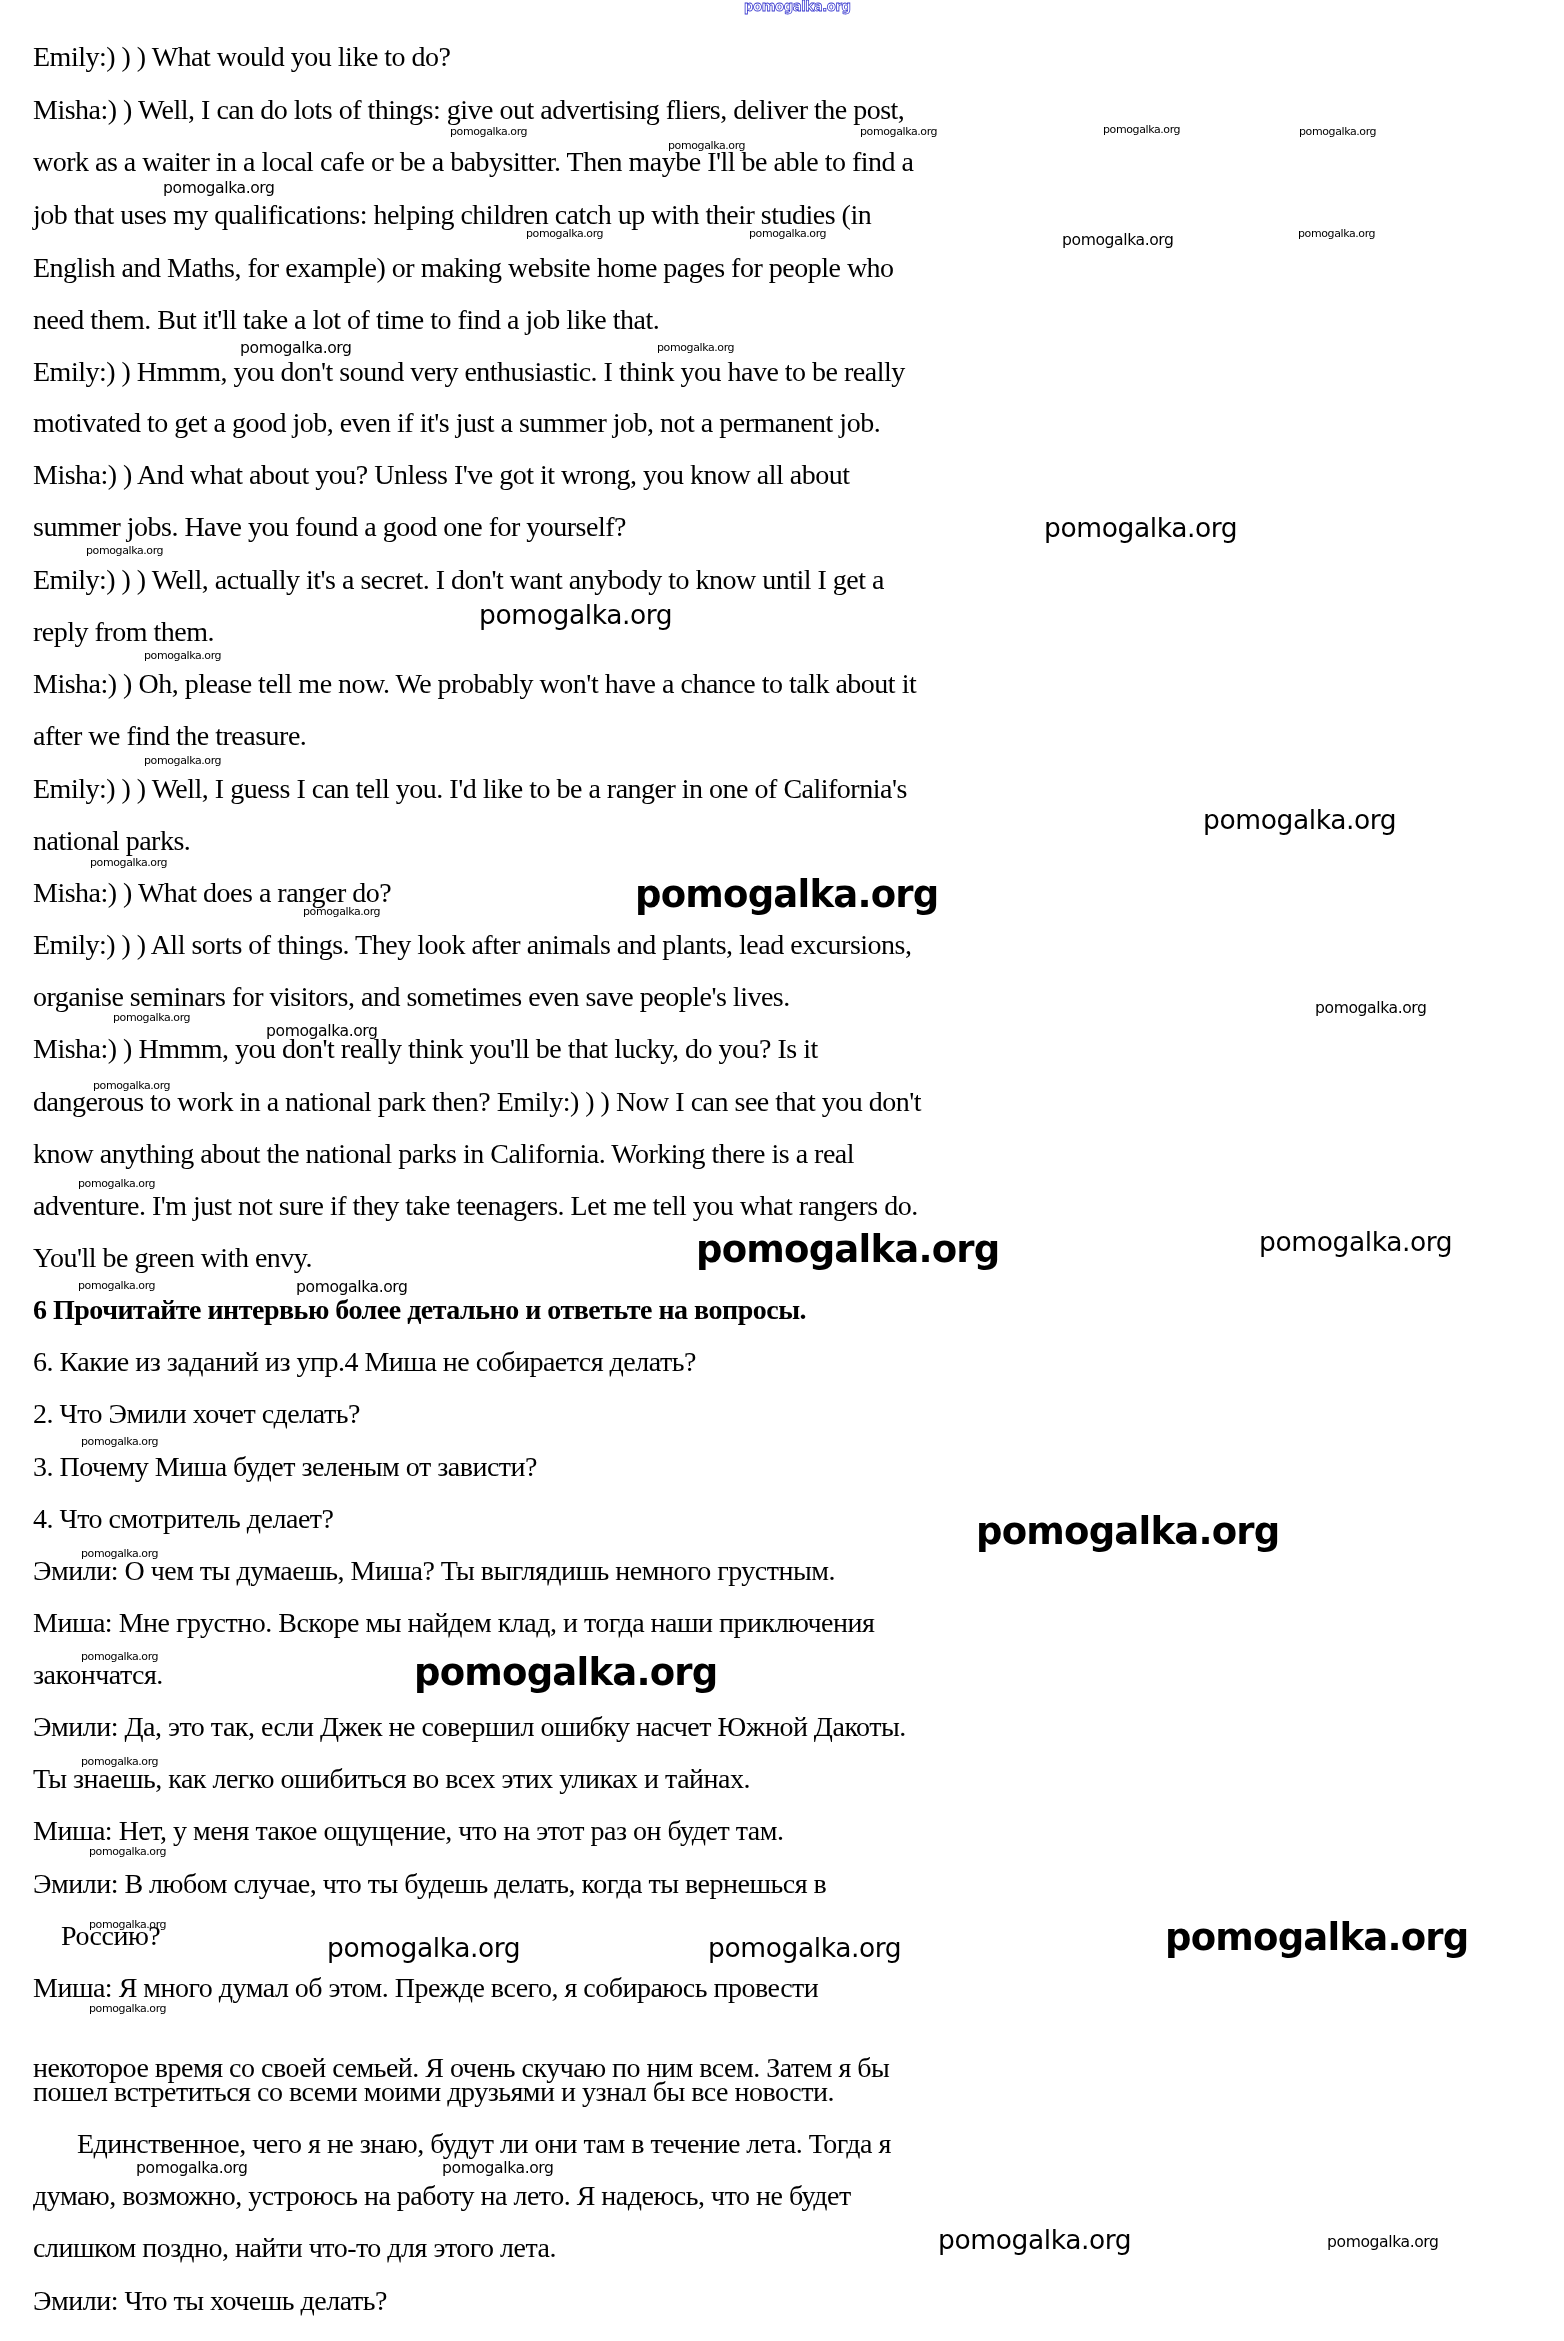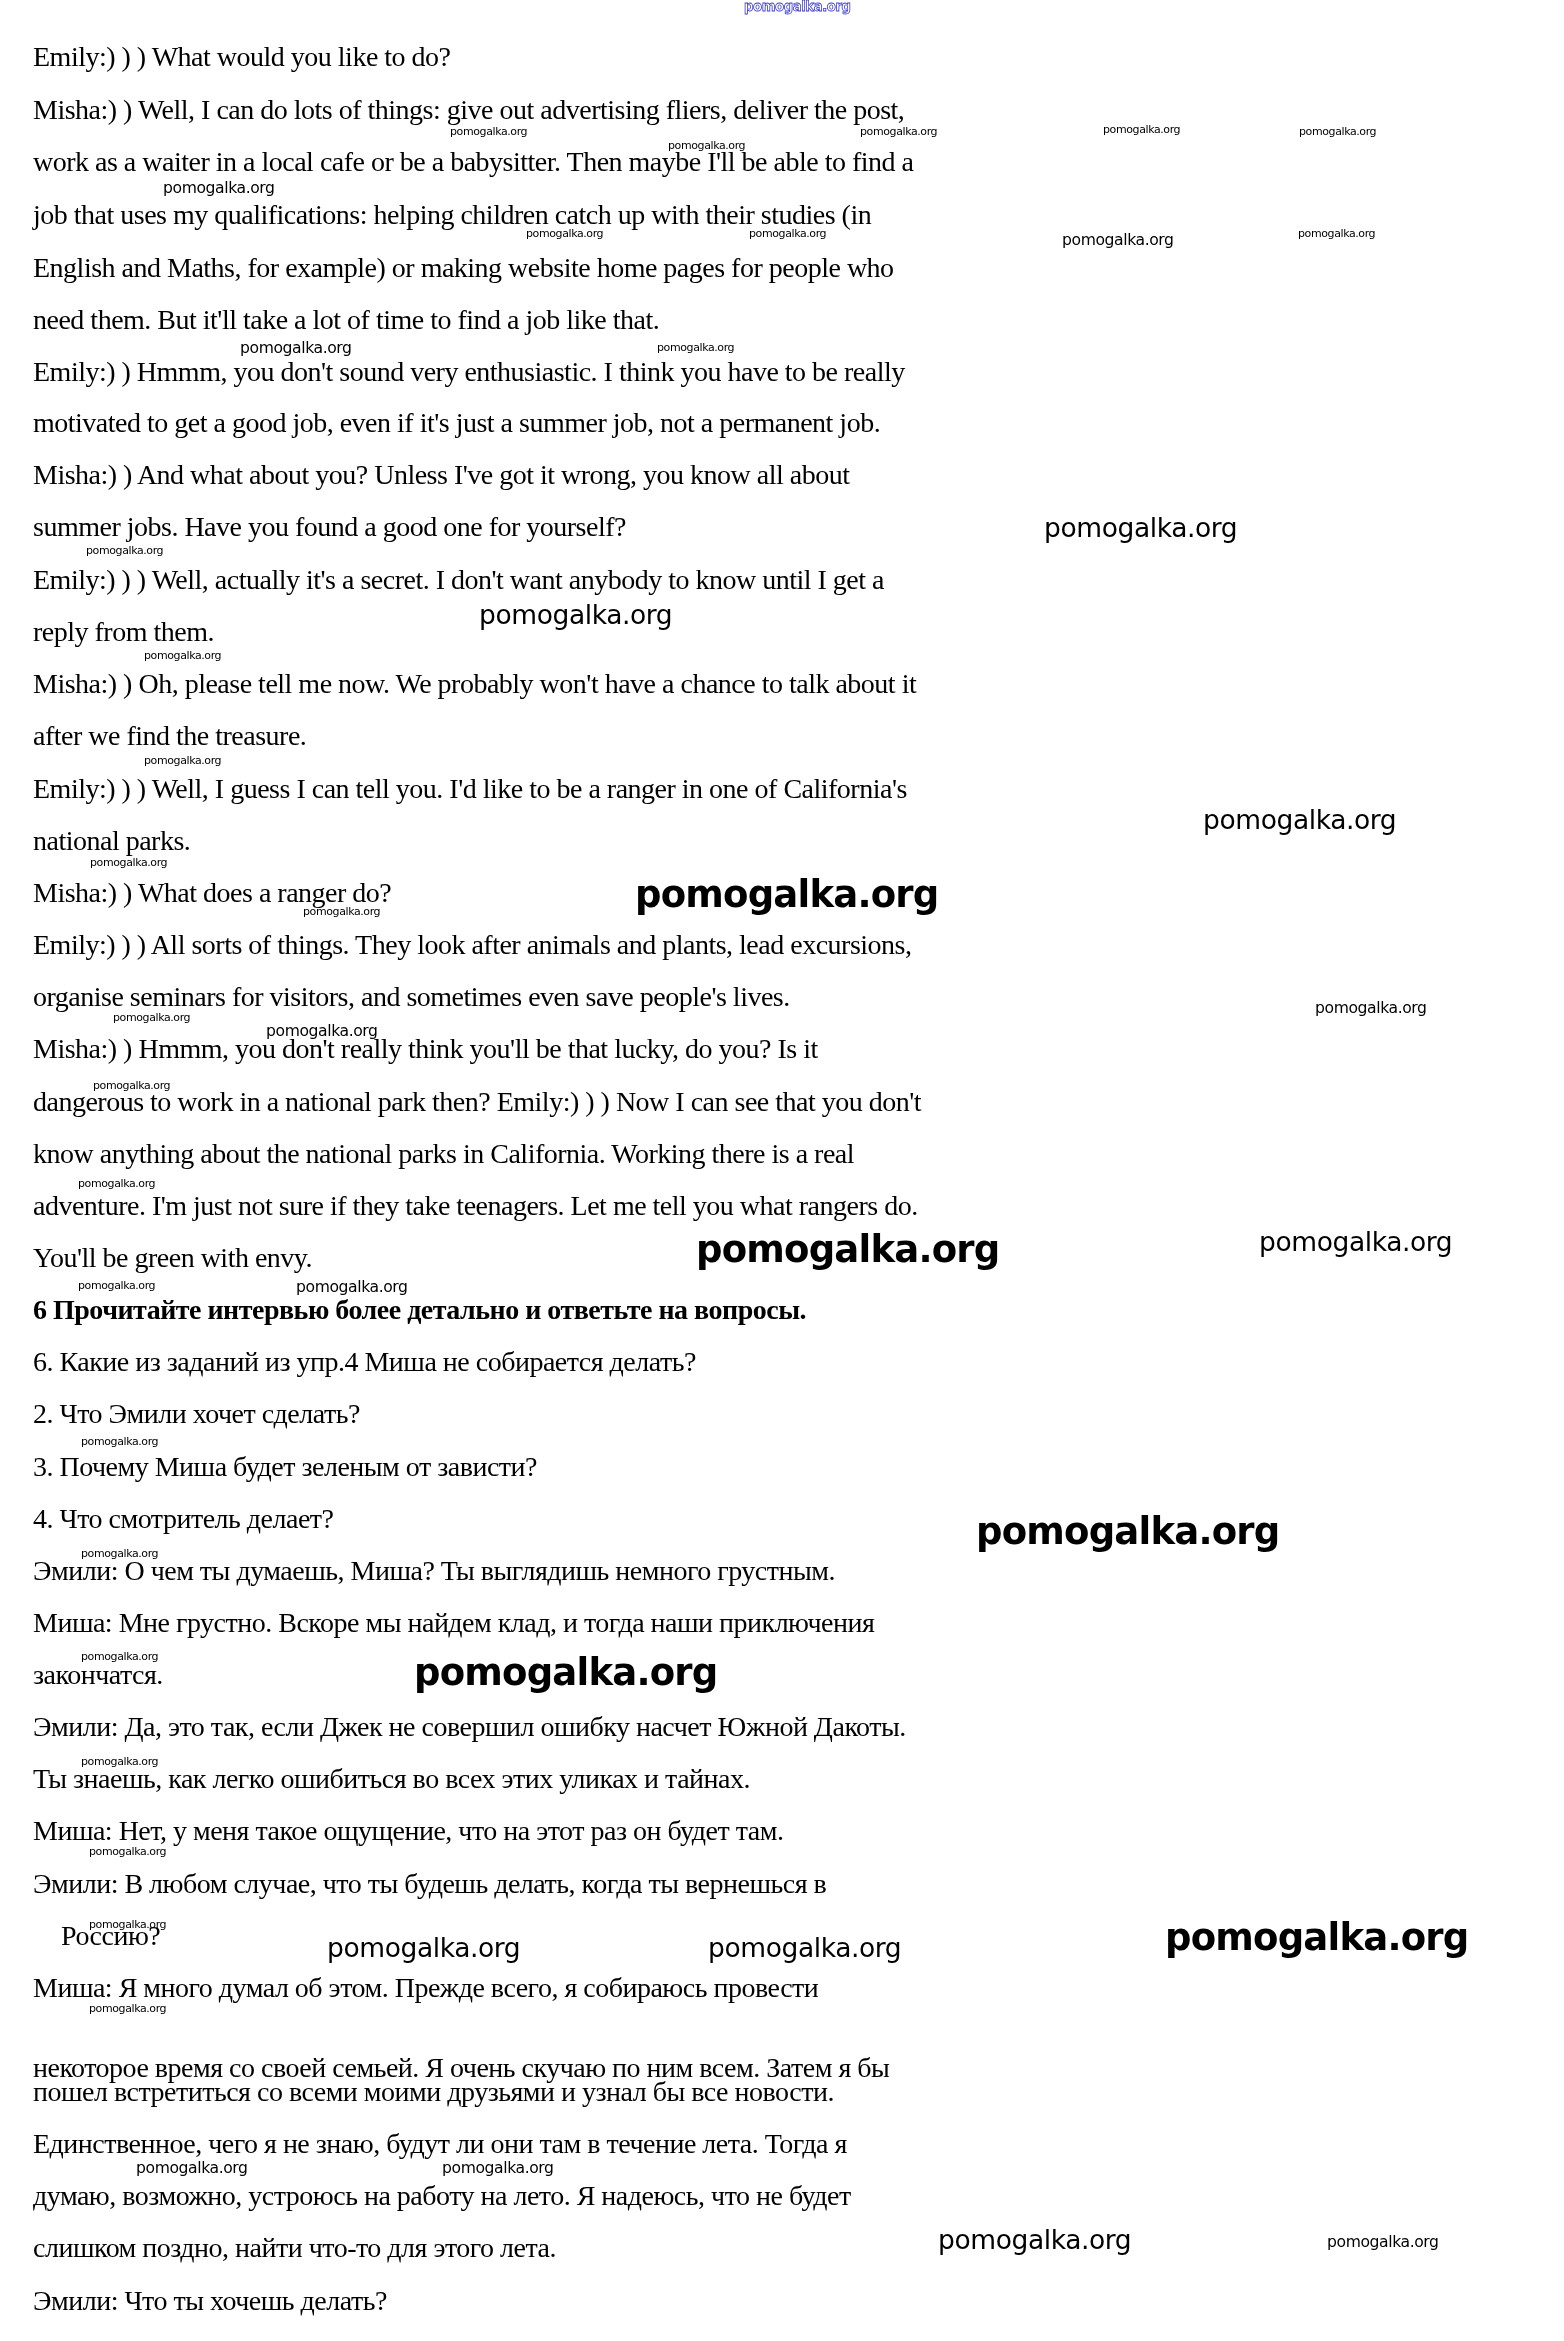--- a/index.html
+++ b/index.html
@@ -94,21 +94,21 @@
   <div class="line" style="top:1599px;">Миша: Мне грустно. Вскоре мы найдем клад, и тогда наши приключения</div>
   <div class="line" style="top:1651px;">закончатся.</div>
   <div class="line" style="top:1703px;">Эмили: Да, это так, если Джек не совершил ошибку насчет Южной Дакоты.</div>
   <div class="line" style="top:1755px;">Ты знаешь, как легко ошибиться во всех этих уликах и тайнах.</div>
   <div class="line" style="top:1807px;">Миша: Нет, у меня такое ощущение, что на этот раз он будет там.</div>
   <div class="line" style="top:1860px;">Эмили: В любом случае, что ты будешь делать, когда ты вернешься в</div>
   <div class="line" style="top:1912px;margin-left:28px;">Россию?</div>
   <div class="line" style="top:1964px;">Миша: Я много думал об этом. Прежде всего, я собираюсь провести</div>
   <div class="line" style="top:2016px;margin-top:28px;">некоторое время со своей семьей. Я очень скучаю по ним всем. Затем я бы</div>
   <div class="line" style="top:2068px;">пошел встретиться со всеми моими друзьями и узнал бы все новости.</div>
-  <div class="line" style="top:2120px;">Единственное, чего я не знаю, будут ли они там в течение лета. Тогда я</div>
+  <div class="line" style="top:2120px;margin-left:44px;">Единственное, чего я не знаю, будут ли они там в течение лета. Тогда я</div>
   <div class="line" style="top:2172px;">думаю, возможно, устроюсь на работу на лето. Я надеюсь, что не будет</div>
   <div class="line" style="top:2224px;">слишком поздно, найти что-то для этого лета.</div>
   <div class="line" style="top:2277px;">Эмили: Что ты хочешь делать?</div>
 
   <div class="wm xs" style="left:450px;  top:126px;">pomogalka.org</div>
   <div class="wm xs" style="left:860px; top:126px;">pomogalka.org</div>
   <div class="wm xs" style="left:1103px; top:124px;">pomogalka.org</div>
   <div class="wm xs" style="left:1299px; top:126px;">pomogalka.org</div>
   <div class="wm xs" style="left:668px;  top:140px;">pomogalka.org</div>
   <div class="wm s" style="left:163px;  top:181px;">pomogalka.org</div>

